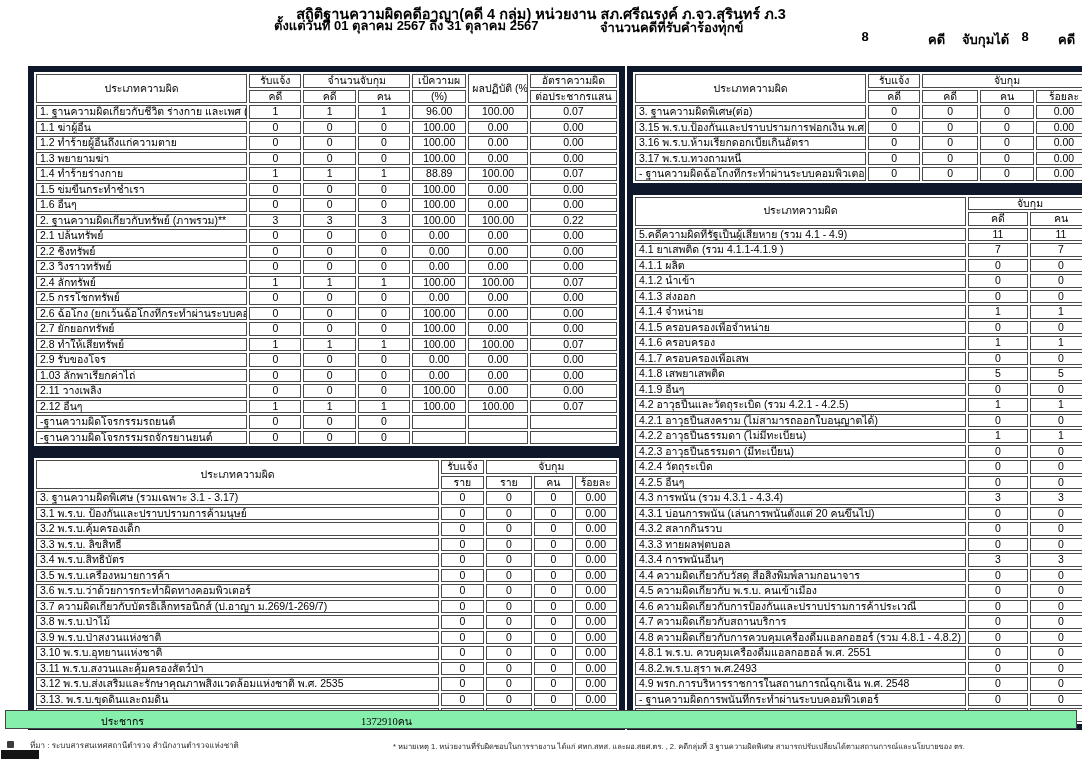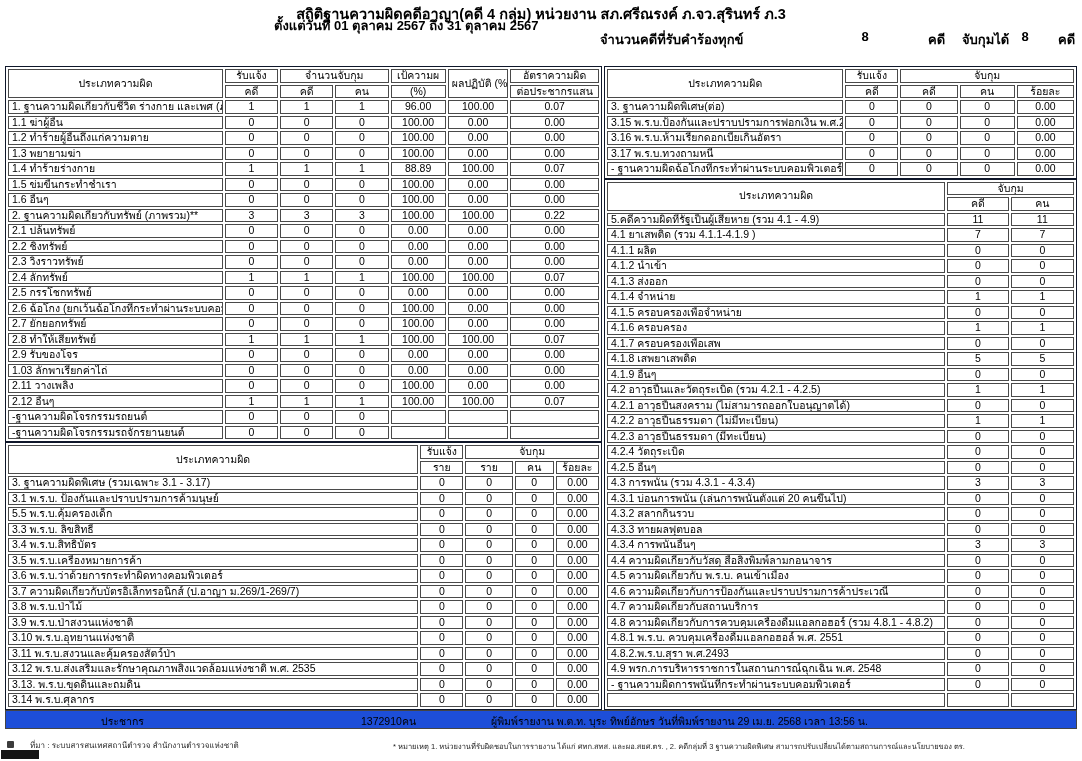--- a/index.html
+++ b/index.html
@@ -6,46 +6,46 @@
   body{
     width:1082px;height:761px;position:relative;overflow:hidden;
     background:#ffffff;color:#000;
     font-family:"Liberation Sans","DejaVu Sans",sans-serif;
   }
   .abs{position:absolute;}
   .title{width:1082px;text-align:center;font-weight:bold;font-size:14.5px;}
   .sub{font-weight:bold;font-size:13px;white-space:nowrap;}
   table{
     border-collapse:separate;border-spacing:2px;table-layout:fixed;
-    border:1px solid #0f172a;background:#fff;
+    border:6px solid #0f172a;background:#fff;margin-left:23px;
   }
   td{
     border:1px solid #4a4a4a;
     font-size:10.5px;font-weight:normal;
     padding:0 3px;height:11.5px;line-height:1.05;
     overflow:hidden;white-space:nowrap;vertical-align:middle;
   }
   td.hd{text-align:center;}
   td.lbl{text-align:left;}
   td.num{text-align:center;}
   .bottomrow{
-    border:1px solid #444;background:#1d4ed8;
+    border:1px solid #444;background:#86efac;
   }
   .bottomrow span{position:absolute;font-size:10.5px;white-space:nowrap;top:2px;}
   .footnote{font-size:8px;white-space:nowrap;color:#222;}
   .footnote-sm{font-size:7.5px;white-space:nowrap;color:#222;}
   .src-icon{width:7px;height:7px;background:#3c3c3c;border-radius:1px;}
   .corner-bar{background:#141414;}
 </style>
 </head>
 <body>
 
 <div class="abs title" style="top:2px;left:0;">สถิติฐานความผิดคดีอาญา(คดี 4 กลุ่ม) หน่วยงาน สภ.ศรีณรงค์ ภ.จว.สุรินทร์ ภ.3</div>
 <div class="abs sub" style="top:15px;left:274px;">ตั้งแต่วันที่ 01 ตุลาคม 2567 ถึง 31 ตุลาคม 2567</div>
-<div class="abs sub" style="top:29px;left:600px;">จำนวนคดีที่รับคำร้องทุกข์</div>
+<div class="abs sub" style="top:17px;left:600px;">จำนวนคดีที่รับคำร้องทุกข์</div>
 <div class="abs sub" style="top:29px;left:845px;width:40px;text-align:center;">8</div>
 <div class="abs sub" style="top:29px;left:928px;">คดี</div>
 <div class="abs sub" style="top:29px;left:962px;">จับกุมได้</div>
 <div class="abs sub" style="top:29px;left:1005px;width:40px;text-align:center;">8</div>
 <div class="abs sub" style="top:29px;left:1058px;">คดี</div>
 
 <div class="abs" style="top:66px;left:5px;">
   <table style="width:597px;">
     <colgroup>
       <col style="width:206px">
@@ -305,21 +305,21 @@
           <td class="num">0.00</td>
         </tr>
         <tr>
           <td class="lbl">3.1 พ.ร.บ. ป้องกันและปราบปรามการค้ามนุษย์</td>
           <td class="num">0</td>
           <td class="num">0</td>
           <td class="num">0</td>
           <td class="num">0.00</td>
         </tr>
         <tr>
-          <td class="lbl">5.5 พ.ร.บ.คุ้มครองเด็ก</td>
+          <td class="lbl">3.2 พ.ร.บ.คุ้มครองเด็ก</td>
           <td class="num">0</td>
           <td class="num">0</td>
           <td class="num">0</td>
           <td class="num">0.00</td>
         </tr>
         <tr>
           <td class="lbl">3.3 พ.ร.บ. ลิขสิทธิ์</td>
           <td class="num">0</td>
           <td class="num">0</td>
           <td class="num">0</td>
@@ -643,21 +643,20 @@
           <td class="lbl"></td>
           <td class="num"></td>
           <td class="num"></td>
         </tr>
       </tbody>
   </table>
 </div>
 
 <div class="abs bottomrow" style="top:710px;left:5px;width:1070px;height:17px;">
   <span style="left:95px;">ประชากร</span>
-  <span style="left:355px;">1372910คน</span>
-  <span style="left:485px;">ผู้พิมพ์รายงาน พ.ต.ท. บุระ ทิพย์อักษร วันที่พิมพ์รายงาน 29 เม.ย. 2568  เวลา 13:56 น.</span>
+  <span style="left:355px;font-family:Liberation Serif, serif;">1372910คน</span>
 </div>
 
 <div class="abs src-icon" style="top:741px;left:7px;"></div>
 <div class="abs footnote" style="top:739px;left:30px;">ที่มา : ระบบสารสนเทศสถานีตำรวจ  สำนักงานตำรวจแห่งชาติ</div>
 <div class="abs footnote-sm" style="top:740px;left:393px;text-align:right;">* หมายเหตุ   1. หน่วยงานที่รับผิดชอบในการรายงาน ได้แก่ ศทก.สทส. และผอ.สยศ.ตร. , 2. คดีกลุ่มที่ 3 ฐานความผิดพิเศษ สามารถปรับเปลี่ยนได้ตามสถานการณ์และนโยบายของ ตร.</div>
 
 <div class="abs corner-bar" style="top:750px;left:1px;width:38px;height:9px;"></div>
 
 </body></html>

